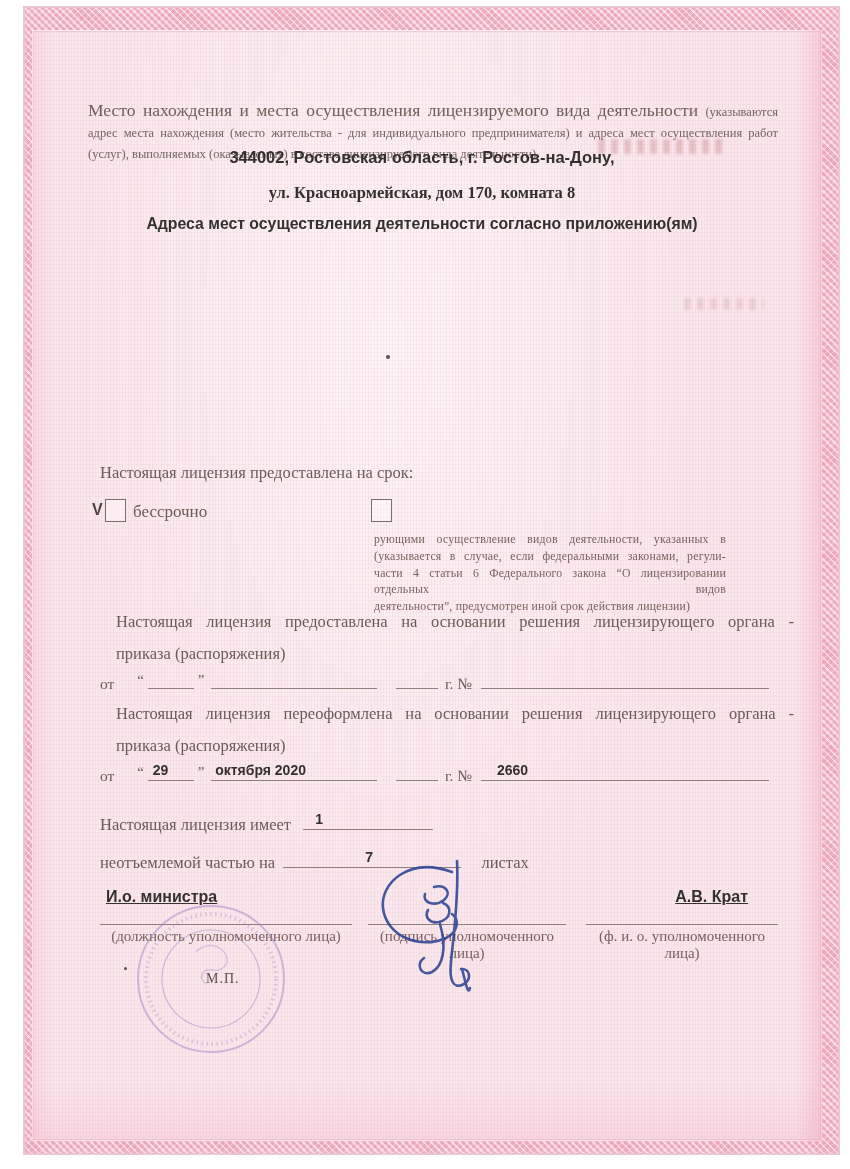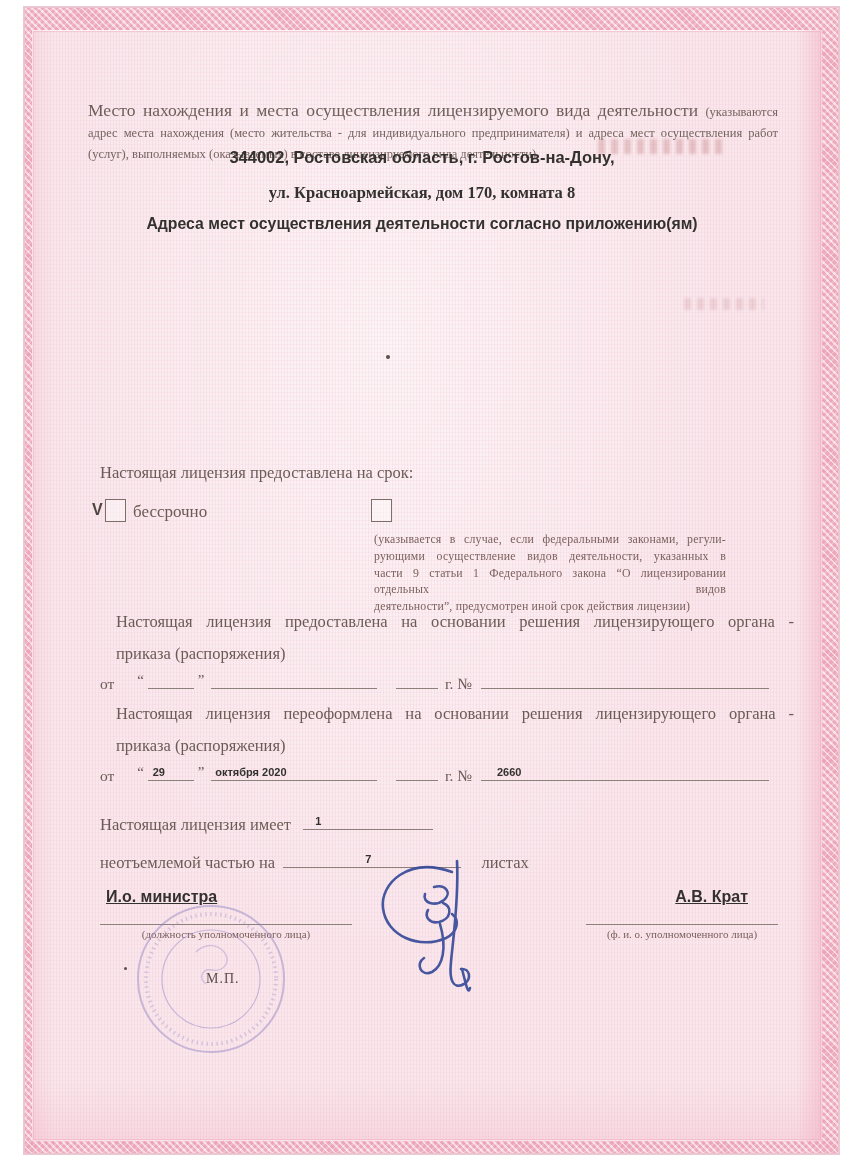--- a/index.html
+++ b/index.html
@@ -24,21 +24,21 @@
          background:
            linear-gradient(to left, rgba(240,158,184,.40), rgba(240,158,184,0) 26px),
            linear-gradient(to top, rgba(240,158,184,.22), rgba(240,158,184,0) 60px),
            linear-gradient(to right, rgba(240,158,184,.18), rgba(240,158,184,0) 22px);}
   
   .abs{position:absolute;}
   .serif{color:#6b5b56;}
   .sansb{font-family:"Liberation Sans","DejaVu Sans",sans-serif;font-weight:bold;color:#33312e;}
   .ul{display:inline-block;border-bottom:1px solid #8d7f7a;height:19px;vertical-align:baseline;position:relative;}
   .val{position:absolute;bottom:2px;font-family:"Liberation Sans","DejaVu Sans",sans-serif;
-       font-weight:bold;color:#33312e;font-size:11px;white-space:nowrap;}
+       font-weight:bold;color:#33312e;font-size:14px;white-space:nowrap;}
   
   .intro{left:88px;top:84px;width:690px;text-align:justify;line-height:20px;}
   .intro .lead{font-size:17.5px;color:#6e5e59;}
   .intro .note{font-size:12.5px;color:#75645f;}
   .addr{left:60px;width:724px;text-align:center;font-size:16.5px;line-height:20px;}
   
   .term-head{left:100px;top:463px;font-size:16.5px;}
   .vmark{left:92px;top:501px;font-family:"Liberation Sans","DejaVu Sans",sans-serif;
          font-weight:bold;font-size:16px;color:#4c4540;}
   .cbox{position:absolute;width:19px;height:21px;border:1.4px solid #7c6e68;background:rgba(255,255,255,.38);}
@@ -51,21 +51,21 @@
   .jline{text-align:justify;text-align-last:justify;}
   .lline{text-align:left;}
   
   .para{left:100px;width:678px;font-size:16.5px;color:#6b5b56;margin-left:16px;}
   .pj{text-align:justify;text-align-last:justify;}
   .blankrow{left:100px;width:678px;font-size:15.5px;color:#6b5b56;white-space:nowrap;}
   .blankrow .lbl{margin-right:19px;}
   
   .sigcol{position:absolute;}
   .sigline{border-bottom:1px solid #8d7f7a;height:24px;}
-  .sigcap{text-align:center;font-size:11px;color:#7a5f5c;padding-top:3px;}
+  .sigcap{text-align:center;font-size:15px;color:#7a5f5c;padding-top:3px;}
   .signame{font-family:"Liberation Sans","DejaVu Sans",sans-serif;font-weight:bold;
            font-size:16px;color:#33312e;height:24px;text-decoration:underline;}
   .mp{left:206px;top:971px;font-size:14px;letter-spacing:1px;color:#5c4f4b;}
   
   .smudge{position:absolute;filter:blur(1.6px);opacity:.30;pointer-events:none;
           background:repeating-linear-gradient(90deg,#b66a6a 0 7px,rgba(182,106,106,0) 7px 13px);}
   .speck{position:absolute;background:#5a4f4a;border-radius:50%;}
   svg{position:absolute;left:0;top:0;pointer-events:none;}
 </style>
 </head>
@@ -85,23 +85,23 @@
   <div class="smudge" style="left:684px;top:298px;width:80px;height:12px;opacity:.18;"></div>
   <div class="speck" style="left:386px;top:355px;width:4px;height:4px;"></div>
   <div class="speck" style="left:124px;top:967px;width:3px;height:3px;"></div>
 
   <div class="abs serif term-head">Настоящая лицензия предоставлена на срок:</div>
   <div class="abs vmark">V</div>
   <div class="cbox box1"></div>
   <div class="abs serif perpetual">бессрочно</div>
   <div class="cbox box2"></div>
   <div class="abs term-note">
+    <div class="jline">рующими осуществление видов деятельности, указанных в</div>
     <div class="jline">(указывается в случае, если федеральными законами, регули-</div>
-    <div class="jline">рующими осуществление видов деятельности, указанных в</div>
-    <div class="jline">части 9 статьи 1 Федерального закона “О лицензировании отдельных видов</div>
+    <div class="jline">части 4 статьи 6 Федерального закона “О лицензировании отдельных видов</div>
     <div class="lline">деятельности”, предусмотрен иной срок действия лицензии)</div>
   </div>
 
   <div class="abs para pj" style="top:612px;">Настоящая лицензия предоставлена на основании решения лицензирующего органа -</div>
   <div class="abs para" style="top:644px;">приказа (распоряжения)</div>
   <div class="abs blankrow" style="top:669px;">
     <span class="lbl">от</span>
     <span class="q">“</span>
     <span class="ul" style="width:46px;"><span class="val" style="left:8px;"></span></span>
     <span class="q">”</span>
@@ -132,20 +132,25 @@
     <span>неотъемлемой частью на</span>
     <span class="ul" style="width:178px;margin-left:4px;"><span class="val" style="left:82px;">7</span></span>
     <span style="margin-left:16px;">листах</span>
   </div>
 
   <div class="sigcol" style="left:100px;top:888px;width:252px;">
     <div class="signame" style="padding-left:6px;">И.о. министра</div>
     <div class="sigline" style="height:0;margin-top:12px;"></div>
     <div class="sigcap">(должность уполномоченного лица)</div>
   </div>
+  <div class="sigcol" style="left:368px;top:888px;width:198px;">
+    <div class="signame"></div>
+    <div class="sigline" style="height:0;margin-top:12px;"></div>
+    <div class="sigcap">(подпись уполномоченного лица)</div>
+  </div>
   <div class="sigcol" style="left:586px;top:888px;width:192px;">
     <div class="signame" style="text-align:right;padding-right:30px;">А.В. Крат</div>
     <div class="sigline" style="height:0;margin-top:12px;"></div>
     <div class="sigcap">(ф. и. о. уполномоченного лица)</div>
   </div>
 
   <svg width="850" height="1169" viewBox="0 0 850 1169">
     <g stroke="#8e7fc0" fill="none" opacity="0.45">
       <circle cx="211" cy="979" r="73" stroke-width="2"></circle>
       <circle cx="211" cy="979" r="65" stroke-width="4" stroke-dasharray="1.5 3.5" opacity="0.7"></circle>

